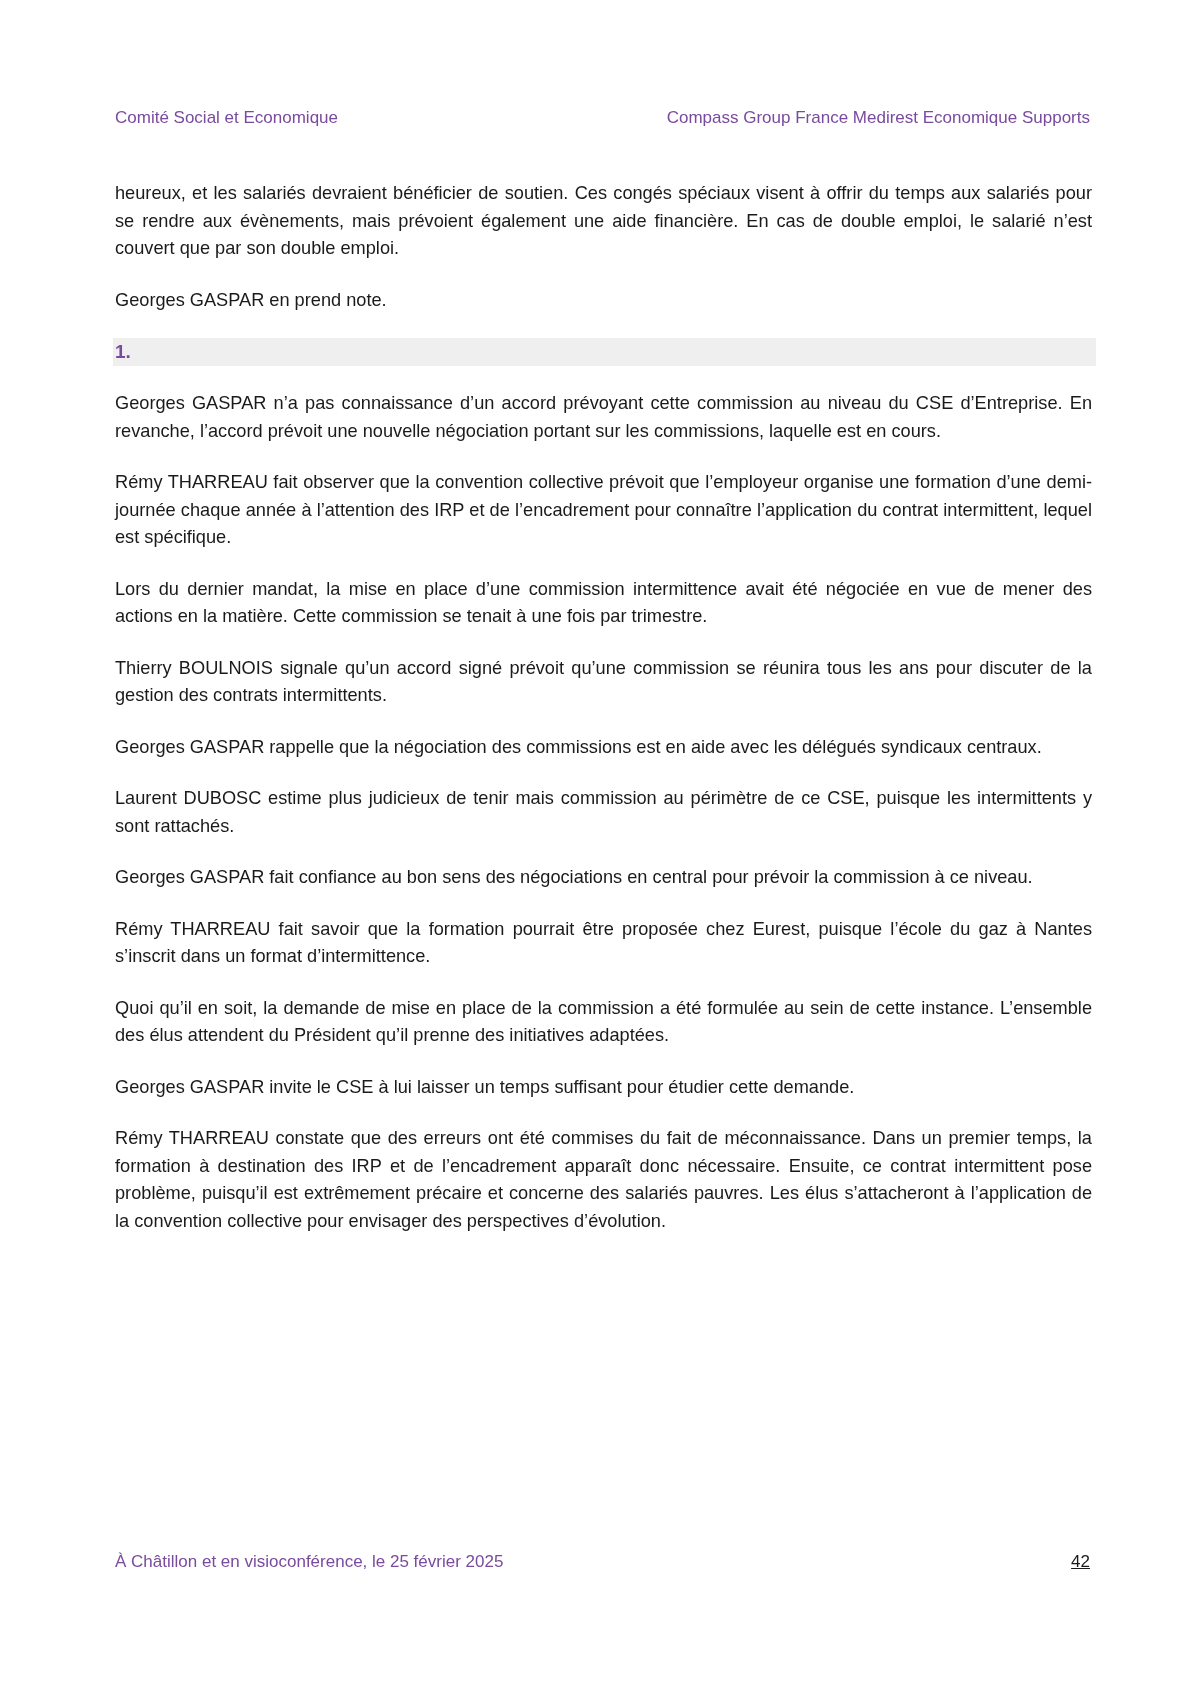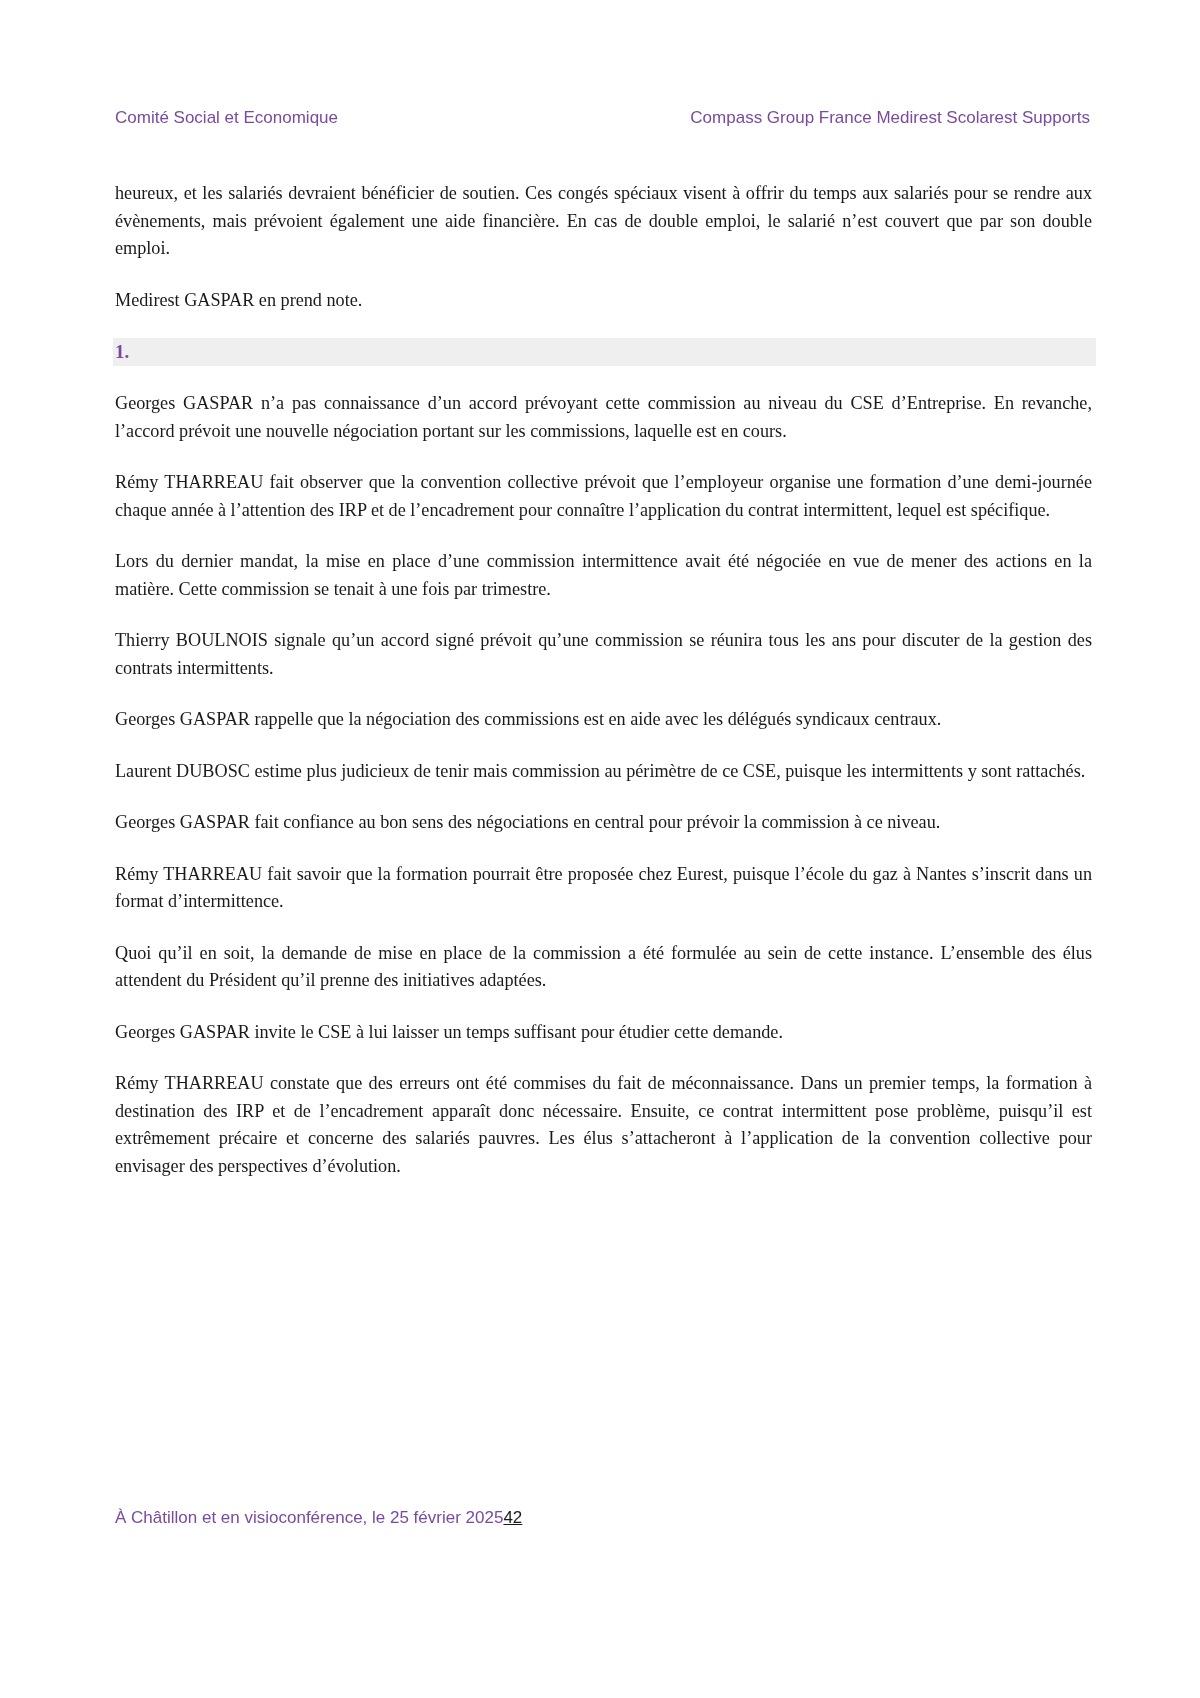--- a/index.html
+++ b/index.html
@@ -13,21 +13,21 @@
     }
     .page { position: absolute; left: 0; top: 0; width: 1200px; height: 1270px; }
     .header {
       position: absolute;
       left: 115px; right: 110px; top: 108px;
       display: flex; justify-content: space-between;
       font-size: 17px; color: #7a4a9e;
     }
     .content {
       position: absolute;
-      left: 115px; width: 977px; top: 180px; font-family: Liberation Serif, serif;
+      left: 115px; width: 977px; top: 180px;
     }
     .para {
       font-size: 18.2px;
       line-height: 27.5px;
       text-align: justify;
       margin: 0 0 24px 0;
       color: #1a1a1a;
     }
     .heading {
       background: #efefef;
@@ -36,40 +36,40 @@
       font-size: 19px;
       line-height: 28px;
       padding: 0 0 0 0;
       margin: 0 0 24px -2px;
       width: 983px;
       display: flex;
     }
     .heading .num { width: 40px; padding-left: 2px; }
     .footer {
       position: absolute;
-      left: 115px; right: 110px; top: 1508px;
-      display: flex; 
+      left: 115px; right: 110px; top: 1552px;
+      display: flex; justify-content: space-between;
       font-size: 17px;
     }
     .footer .loc { color: #7a4a9e; }
     .footer .pg { color: #1a1a1a; text-decoration: underline; }
   </style>
 </head>
 <body>
 
 <div class="page">
 
   <div class="header">
     <span>Comité Social et Economique</span>
-    <span>Compass Group France Medirest Scolarest Supports</span>
+    <span>Compass Group France Medirest Economique Supports</span>
   </div>
 
   <div class="content">
     <p class="para">heureux, et les salariés devraient bénéficier de soutien. Ces congés spéciaux visent à offrir du temps aux salariés pour se rendre aux évènements, mais prévoient également une aide financière. En cas de double emploi, le salarié n’est couvert que par son double emploi.</p>
-    <p class="para">Medirest GASPAR en prend note.</p>
+    <p class="para">Georges GASPAR en prend note.</p>
 
     <div class="heading">
       <span class="num">1.</span>
     </div>
 
     <p class="para">Georges GASPAR n’a pas connaissance d’un accord prévoyant cette commission au niveau du CSE d’Entreprise. En revanche, l’accord prévoit une nouvelle négociation portant sur les commissions, laquelle est en cours.</p>
     <p class="para">Rémy THARREAU fait observer que la convention collective prévoit que l’employeur organise une formation d’une demi-journée chaque année à l’attention des IRP et de l’encadrement pour connaître l’application du contrat intermittent, lequel est spécifique.</p>
     <p class="para">Lors du dernier mandat, la mise en place d’une commission intermittence avait été négociée en vue de mener des actions en la matière. Cette commission se tenait à une fois par trimestre.</p>
     <p class="para">Thierry BOULNOIS signale qu’un accord signé prévoit qu’une commission se réunira tous les ans pour discuter de la gestion des contrats intermittents.</p>
     <p class="para">Georges GASPAR rappelle que la négociation des commissions est en aide avec les délégués syndicaux centraux.</p>

